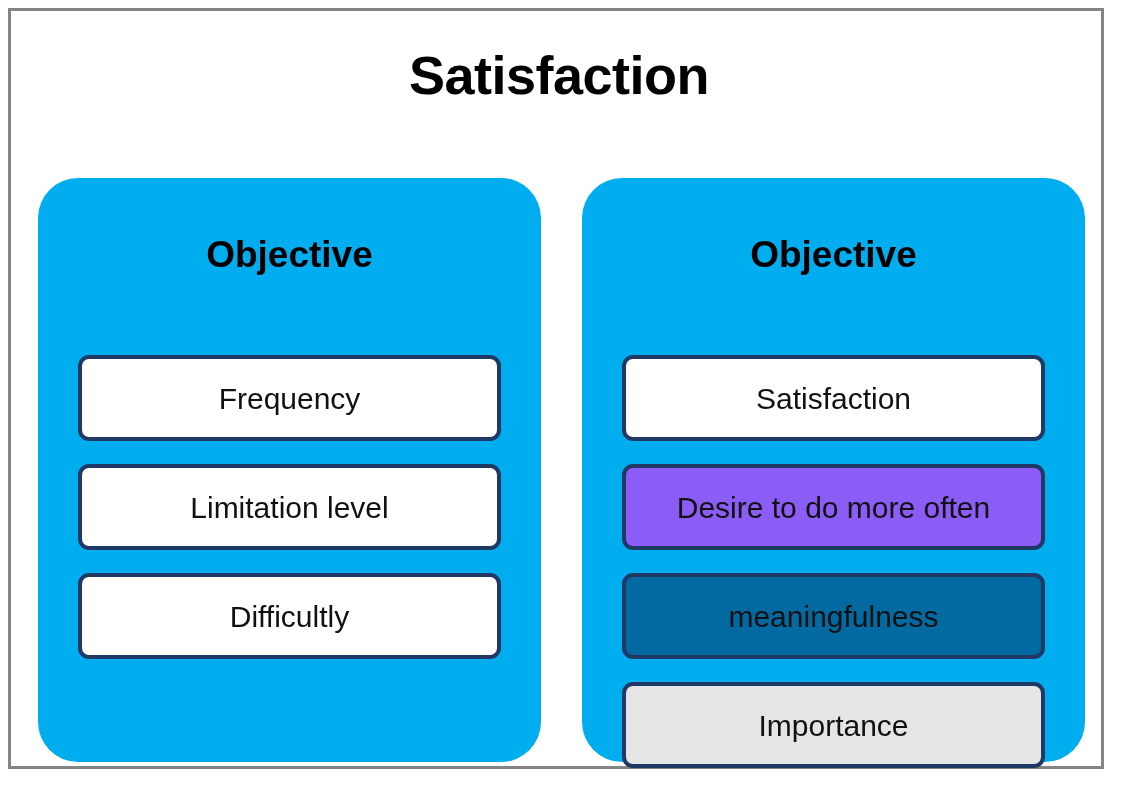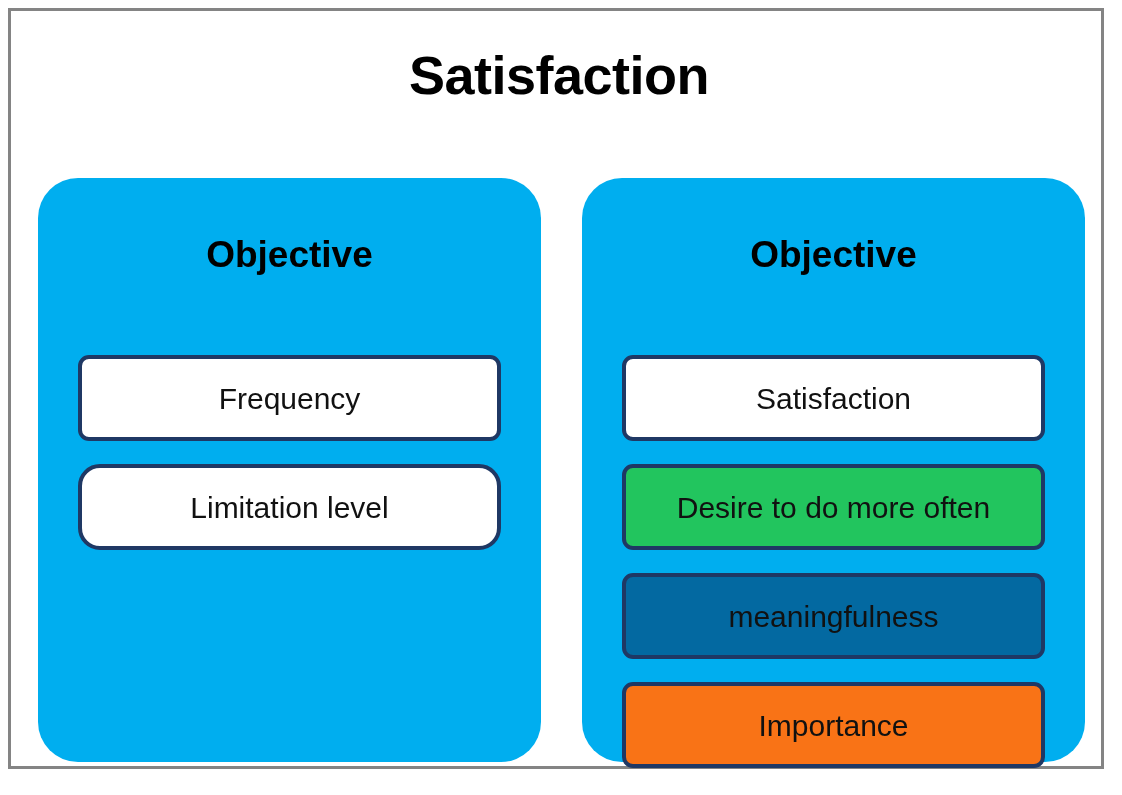--- a/index.html
+++ b/index.html
@@ -107,38 +107,41 @@
   <div class="figure-title">Satisfaction</div>
 
   <div class="panels">
 
     <div class="panel" id="panel-objective" style="background: rgb(0, 174, 239);">
       <div class="panel-heading">Objective</div>
       <div class="panel-items">
         <div class="item-box" style="border-color: rgb(31, 56, 100); background: rgb(255, 255, 255);">
           <span class="item-label">Frequency</span>
         </div>
-        <div class="item-box" style="border-color: rgb(31, 56, 100); background: rgb(255, 255, 255); border-radius: 22px;">
+        <div class="item-box" style="border-color: rgb(31, 56, 100); background: rgb(255, 255, 255);">
           <span class="item-label">Limitation level</span>
+        </div>
+        <div class="item-box" style="border-color: rgb(31, 56, 100); background: rgb(255, 255, 255);">
+          <span class="item-label">Difficultly</span>
         </div>
       </div>
     </div>
 
     <div class="panel" id="panel-subjective" style="background: rgb(0, 174, 239);">
       <div class="panel-heading">Objective</div>
       <div class="panel-items">
         <div class="item-box" style="border-color: rgb(31, 56, 100); background: rgb(255, 255, 255);">
           <span class="item-label">Satisfaction</span>
         </div>
-        <div class="item-box" style="border-color: rgb(31, 56, 100); background: #22c55e;">
+        <div class="item-box" style="border-color: rgb(31, 56, 100); background: #8b5cf6;">
           <span class="item-label">Desire to do more often</span>
         </div>
         <div class="item-box" style="border-color: rgb(31, 56, 100); background: #0369a1;">
           <span class="item-label">meaningfulness</span>
         </div>
-        <div class="item-box" style="border-color: rgb(31, 56, 100); background: #f97316;">
+        <div class="item-box" style="border-color: rgb(31, 56, 100); background: #e5e5e5;">
           <span class="item-label">Importance</span>
         </div>
       </div>
     </div>
 
   </div>
 </div>
 
 </body></html>

